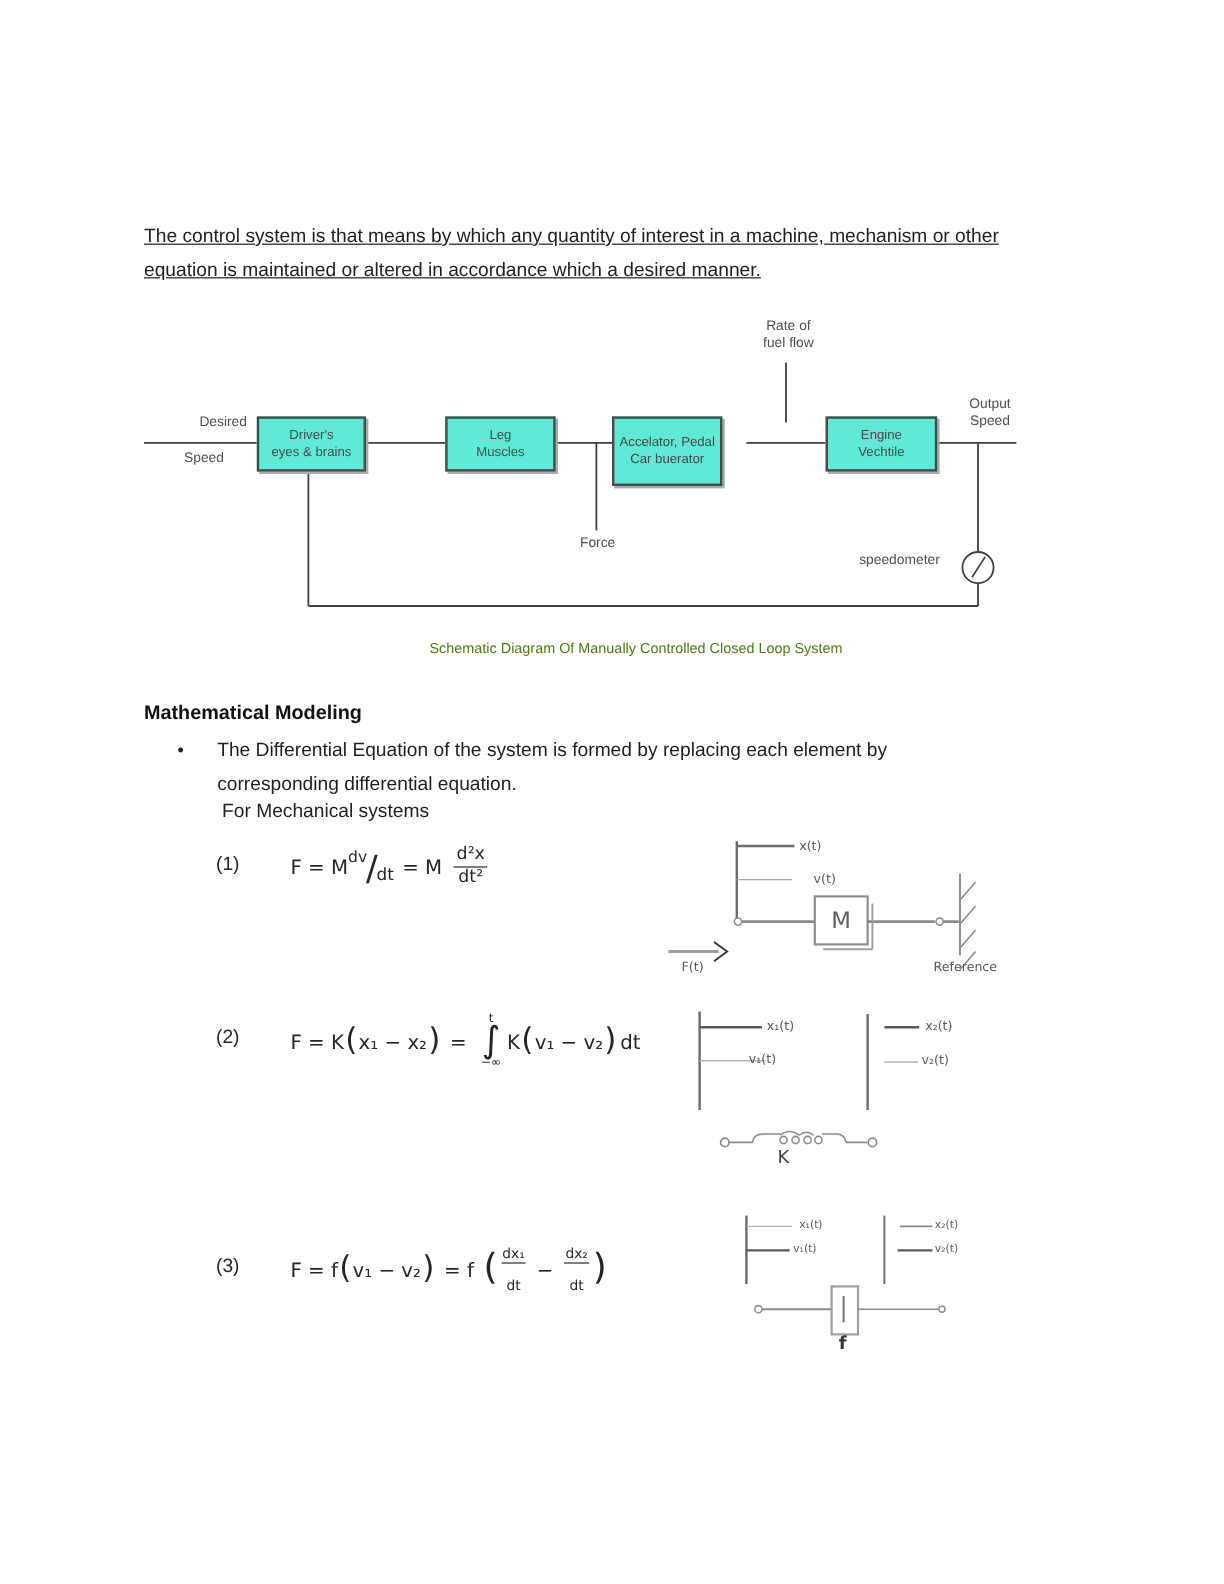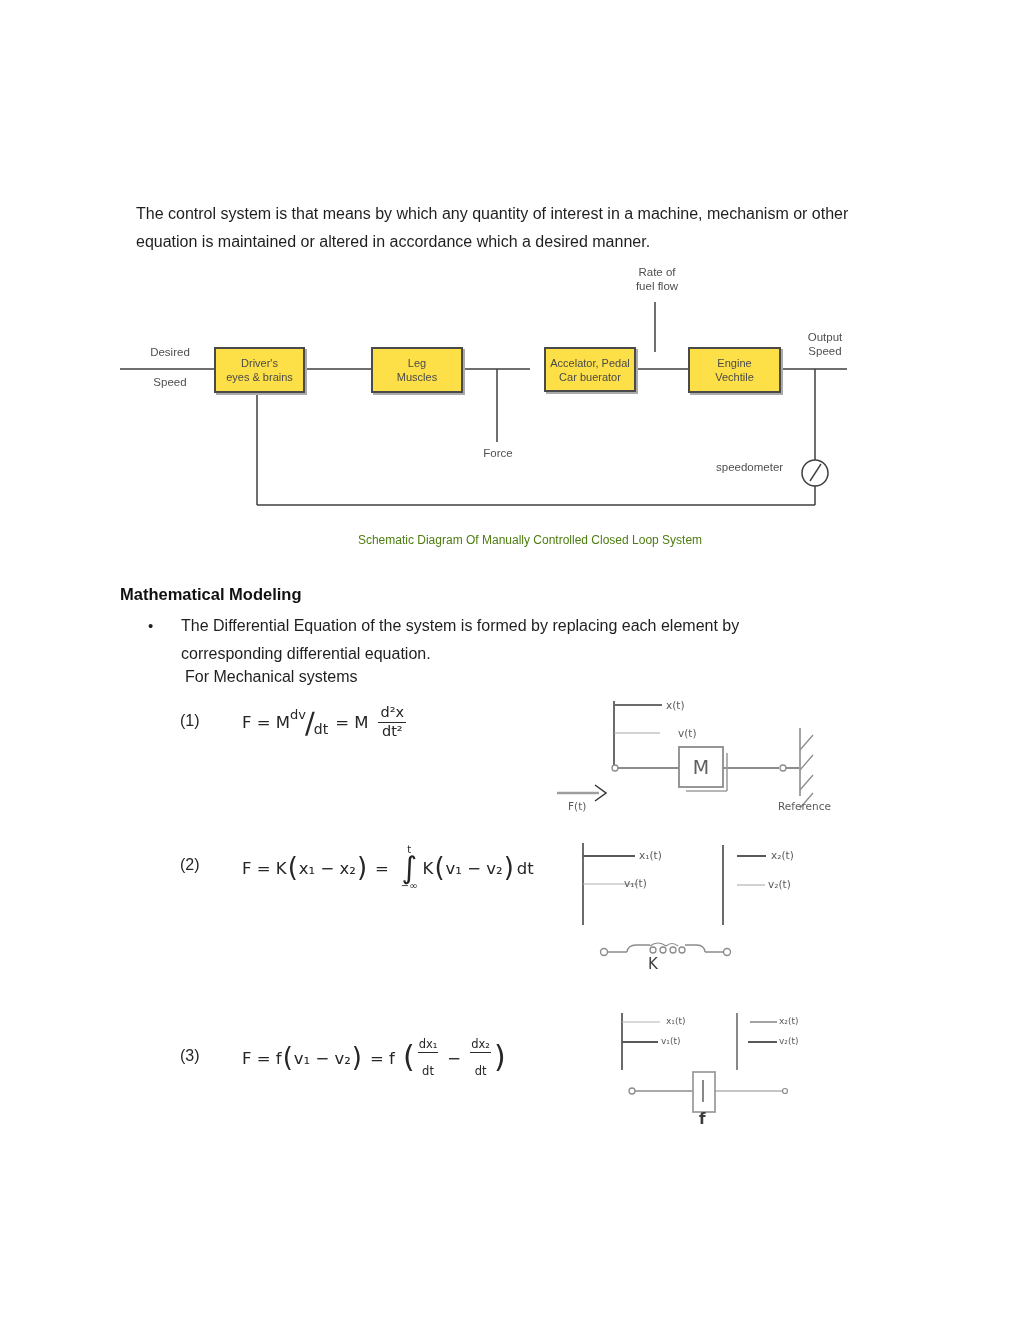--- a/index.html
+++ b/index.html
@@ -1,24 +1,24 @@
 <!DOCTYPE html>
 <html><head>
 <meta charset="utf-8">
 <style>
   html,body{margin:0;padding:0;background:#e8e8e8;}
   .page{position:relative;width:1020px;height:1320px;background:#ffffff;margin:0 auto;
         font-family:"Liberation Sans",sans-serif;overflow:hidden;}
   svg.linework{position:absolute;left:0;top:0;}
   .intro{position:absolute;left:120px;top:184px;width:715px;font-size:16px;line-height:28px;
-         color:#1f1f1f;margin:16px;}
+         color:#1f1f1f;margin:0;text-decoration:underline;}
   .lbl{position:absolute;font-size:11.5px;color:#4f4f4f;white-space:nowrap;line-height:14px;}
   .lbl.center{text-align:center;}
   .lbl span{display:block;}
-  .box{position:absolute;box-sizing:border-box;border:2px solid #4a4a4a;background:#fde047;
+  .box{position:absolute;box-sizing:border-box;border:2px solid #4a4a4a;background:#5eead4;
        box-shadow:2px 2px 0 #ababab;display:flex;flex-direction:column;align-items:center;
        justify-content:center;font-size:11px;line-height:14px;color:#4a4a4a;text-align:center;}
   .caption{position:absolute;left:270px;top:533px;width:520px;text-align:center;font-size:12px;
            color:#4d7c0f;}
   .heading{position:absolute;left:120px;top:585px;font-size:16.5px;font-weight:bold;color:#111;}
   .bullet-dot{position:absolute;left:148px;top:612px;font-size:15px;color:#1f1f1f;line-height:28px;}
   .bullet-text{position:absolute;left:181px;top:612px;width:620px;font-size:16px;line-height:28px;
                color:#1f1f1f;}
   .subline{position:absolute;left:185px;top:668px;font-size:16px;color:#1f1f1f;}
   .eqnum{position:absolute;font-size:16px;color:#262626;}
@@ -115,21 +115,21 @@
       <path d="M635,1091 H702" stroke="#8c8c8c" stroke-width="1.6"></path>
       <rect x="693" y="1072" width="22" height="40" stroke="#9e9e9e" stroke-width="1.8" fill="#ffffff"></rect>
       <path d="M703,1080 V1102" stroke="#6b6b6b" stroke-width="1.6"></path>
       <path d="M715,1091 H782" stroke="#8c8c8c" stroke-width="1.2"></path>
       <circle cx="785" cy="1091" r="2.5" stroke="#8c8c8c" stroke-width="1.2" fill="#fff"></circle>
     </g>
   </svg>
 
   <p class="intro">The control system is that means by which any quantity of interest in a machine, mechanism or other equation is maintained or altered in accordance which a desired manner.</p>
 
-  <div class="lbl center" style="left:138px;top:345px;width:64px">
+  <div class="lbl center" style="left:154px;top:345px;width:64px">
     <span>Desired</span>
   </div>
   <div class="lbl center" style="left:138px;top:375px;width:64px">
     <span>Speed</span>
   </div>
   <div class="lbl center" style="left:615px;top:265px;width:84px">
     <span>Rate of</span>
     <span>fuel flow</span>
   </div>
   <div class="lbl center" style="left:793px;top:330px;width:64px">
@@ -144,21 +144,21 @@
   </div>
 
   <div class="box" style="left:214px;top:347px;width:91px;height:46px">
     <span>Driver's</span>
     <span>eyes &amp; brains</span>
   </div>
   <div class="box" style="left:371px;top:347px;width:92px;height:46px">
     <span>Leg</span>
     <span>Muscles</span>
   </div>
-  <div class="box" style="left:544px;top:347px;width:92px;height:45px">
+  <div class="box" style="left:510px;top:347px;width:92px;height:58px">
     <span>Accelator, Pedal</span>
     <span>Car buerator</span>
   </div>
   <div class="box" style="left:688px;top:347px;width:93px;height:46px">
     <span>Engine</span>
     <span>Vechtile</span>
   </div>
 
   <div class="caption">Schematic Diagram Of Manually Controlled Closed Loop System</div>
 

